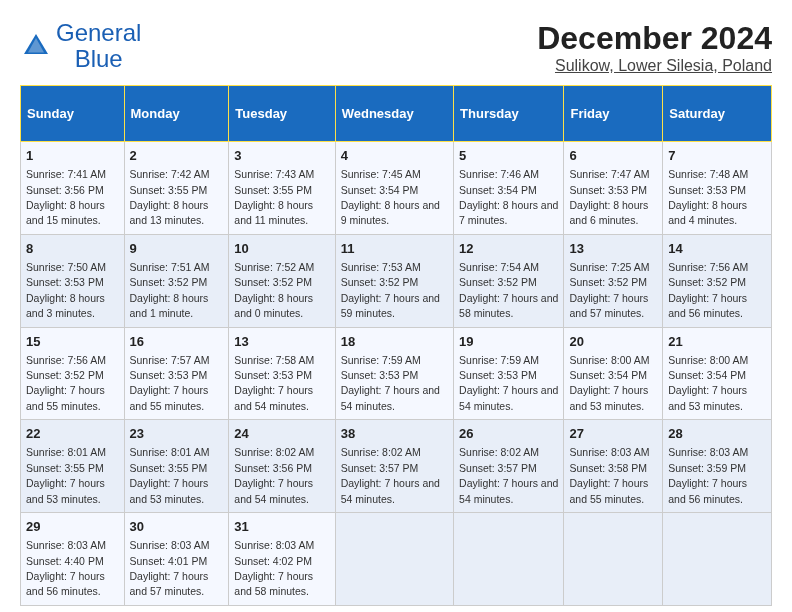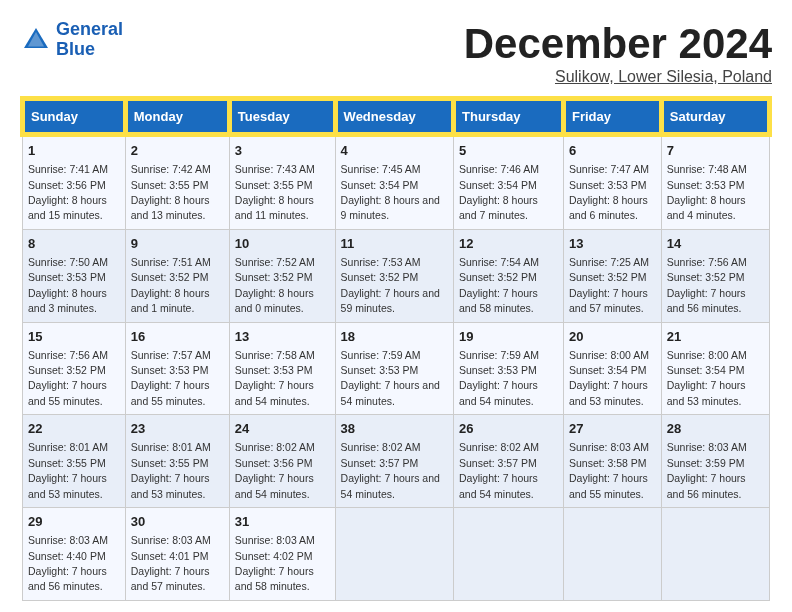--- a/index.html
+++ b/index.html
@@ -15,59 +15,60 @@
       justify-content: space-between;
       align-items: flex-start;
       margin-bottom: 10px;
     }
     .logo {
       display: flex;
       align-items: center;
       gap: 4px;
     }
     .logo-text {
-      font-size: 18px;
-      font-weight: bold;
+      font-size: 24px;
+      font-weight: normal;
       color: #333;
       line-height: 1.1;
+      text-align: center;
     }
     .logo-text span { color: #1a5fb4; }
     .logo-icon {
       width: 32px;
       height: 32px;
     }
     .title-area {
       text-align: right;
     }
     .main-title {
-      font-size: 42px;
+      font-size: 32px;
       font-weight: bold;
       color: #222;
       margin-left: 30px;
     }
     .subtitle {
       font-size: 16px;
       color: #444;
       text-decoration: underline;
     }
     table {
       width: 100%;
       border-collapse: collapse;
       font-size: 11px;
     }
     thead tr {
       background-color: #1a6bbf;
       color: #fff;
     }
     thead th {
-      padding: 8px 6px;
+      padding: 20px 6px;
       text-align: left;
       font-size: 13px;
       font-weight: bold;
-      border: 5px solid #fde047;
+      border: 1px solid #fde047;
     }
     tbody tr {
       vertical-align: top;
     }
     tbody tr:nth-child(odd) {
       background-color: #f5f8ff;
     }
     tbody tr:nth-child(even) {
       background-color: #e8eef8;
     }

